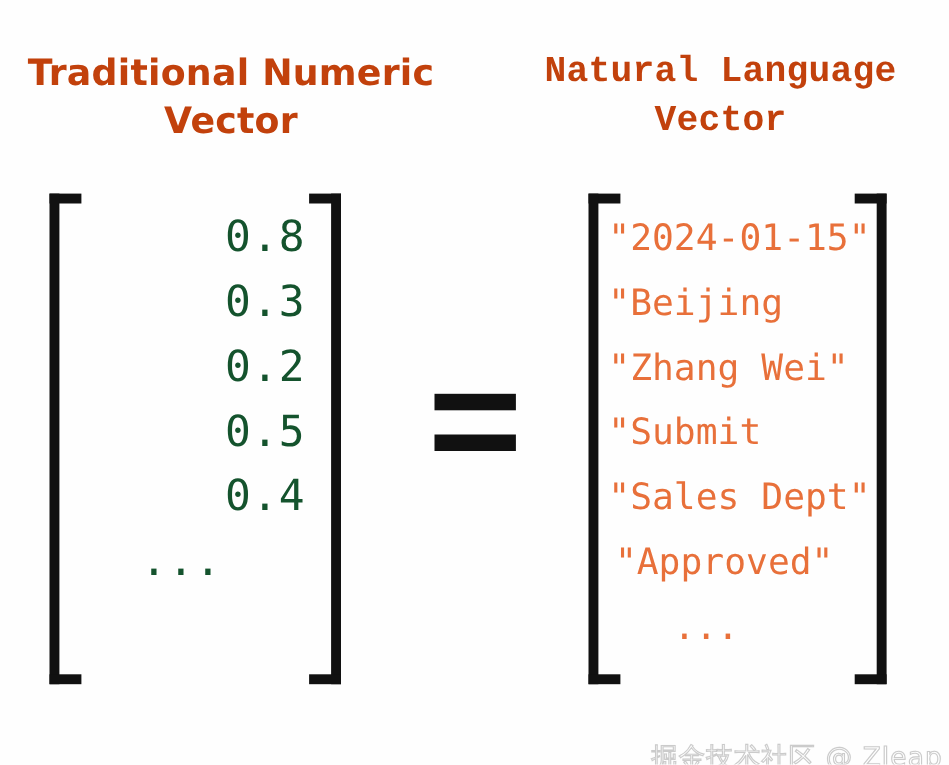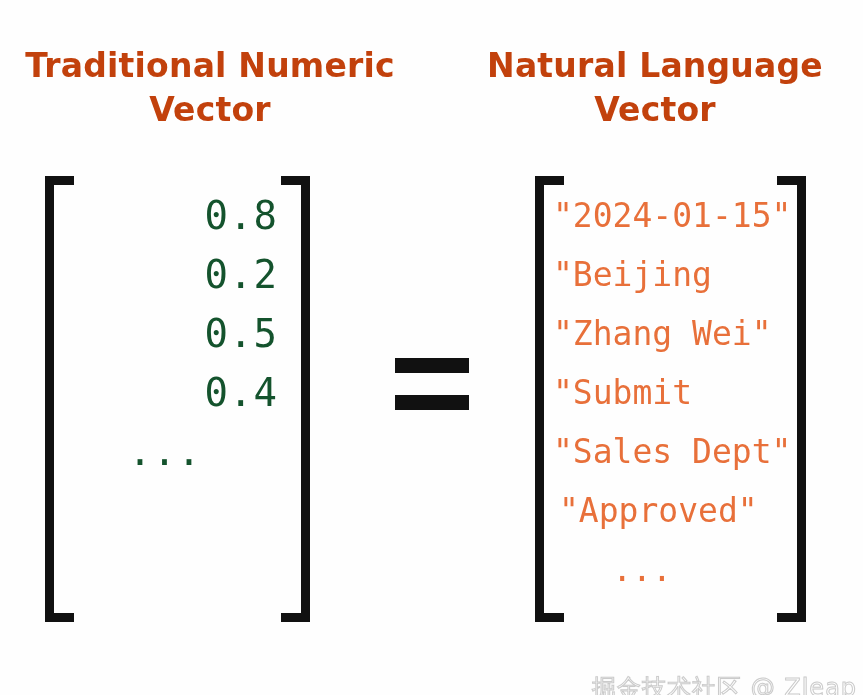--- a/index.html
+++ b/index.html
@@ -30,21 +30,21 @@
     font-weight: bold;
     font-size: 33px;
     line-height: 44px;
     color: #c2410c;
     letter-spacing: 0.2px;
   }
   .heading .l1 { display: block; }
   .heading .l2 { display: block; }
 
   #heading-left  { left: 10px;  top: 44px; width: 400px; }
-  #heading-right { left: 455px; top: 44px; width: 400px; }
+  #heading-right { left: 455px; top: 44px; width: 400px; font-family: Liberation Mono, monospace; }
 
   
   .bracket {
     position: absolute;
     width: 38px;
   }
   .bracket .stem {
     position: absolute;
     top: 0;
     bottom: 0;
@@ -162,20 +162,21 @@
     <span class="arm arm-bot"></span>
   </div>
   <div class="bracket right" id="bracket-num-close">
     <span class="arm arm-top"></span>
     <span class="stem"></span>
     <span class="arm arm-bot"></span>
   </div>
 
   <div class="vec-col" id="vector-numeric">
     <span class="vec-item">0.8</span>
+    <span class="vec-item">0.3</span>
     <span class="vec-item">0.2</span>
     <span class="vec-item">0.5</span>
     <span class="vec-item">0.4</span>
     <span class="vec-item ellipsis">...</span>
   </div>
 
   <div id="equals-sign">
     <span class="bar bar-top"></span>
     <span class="bar bar-bot"></span>
   </div>

